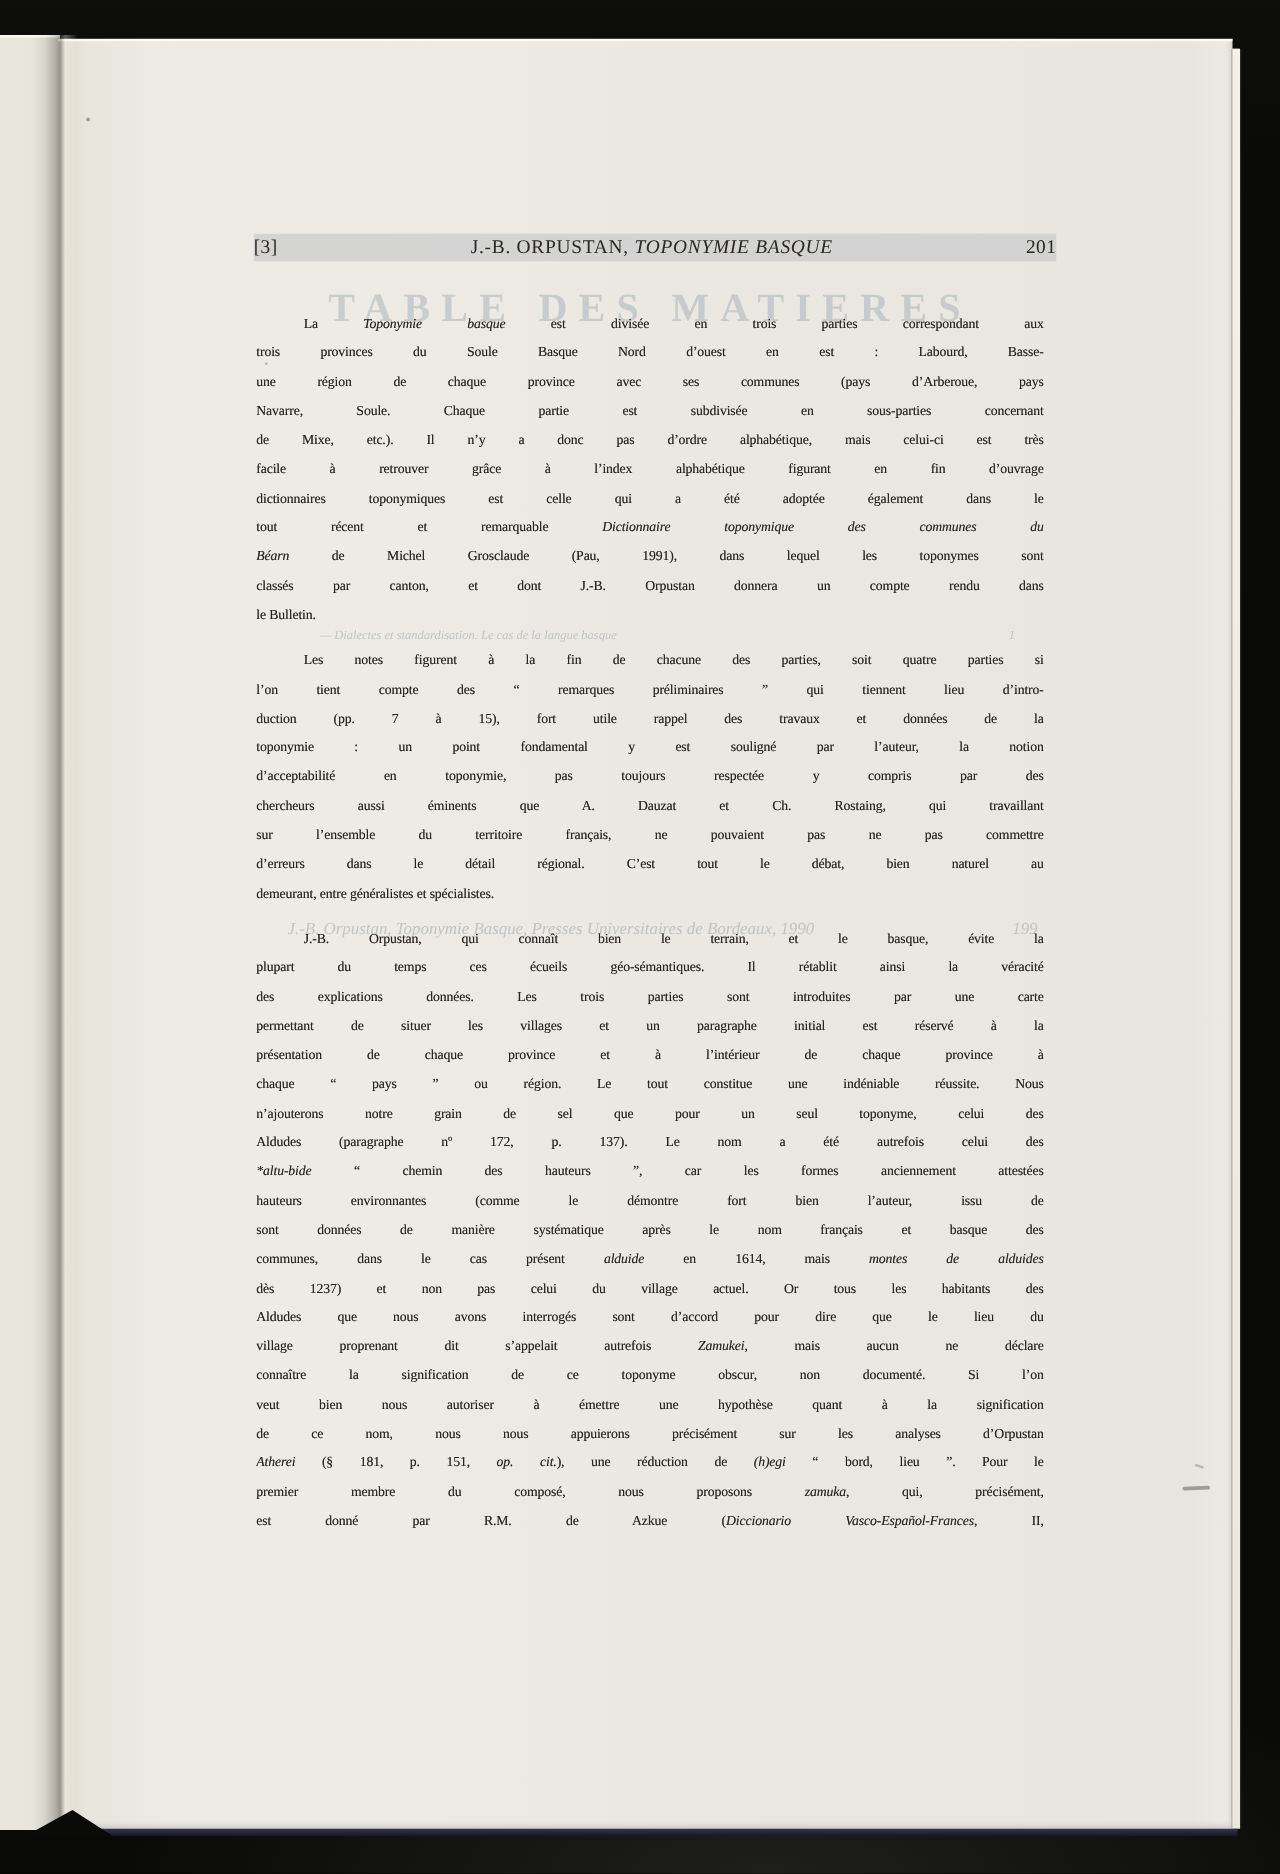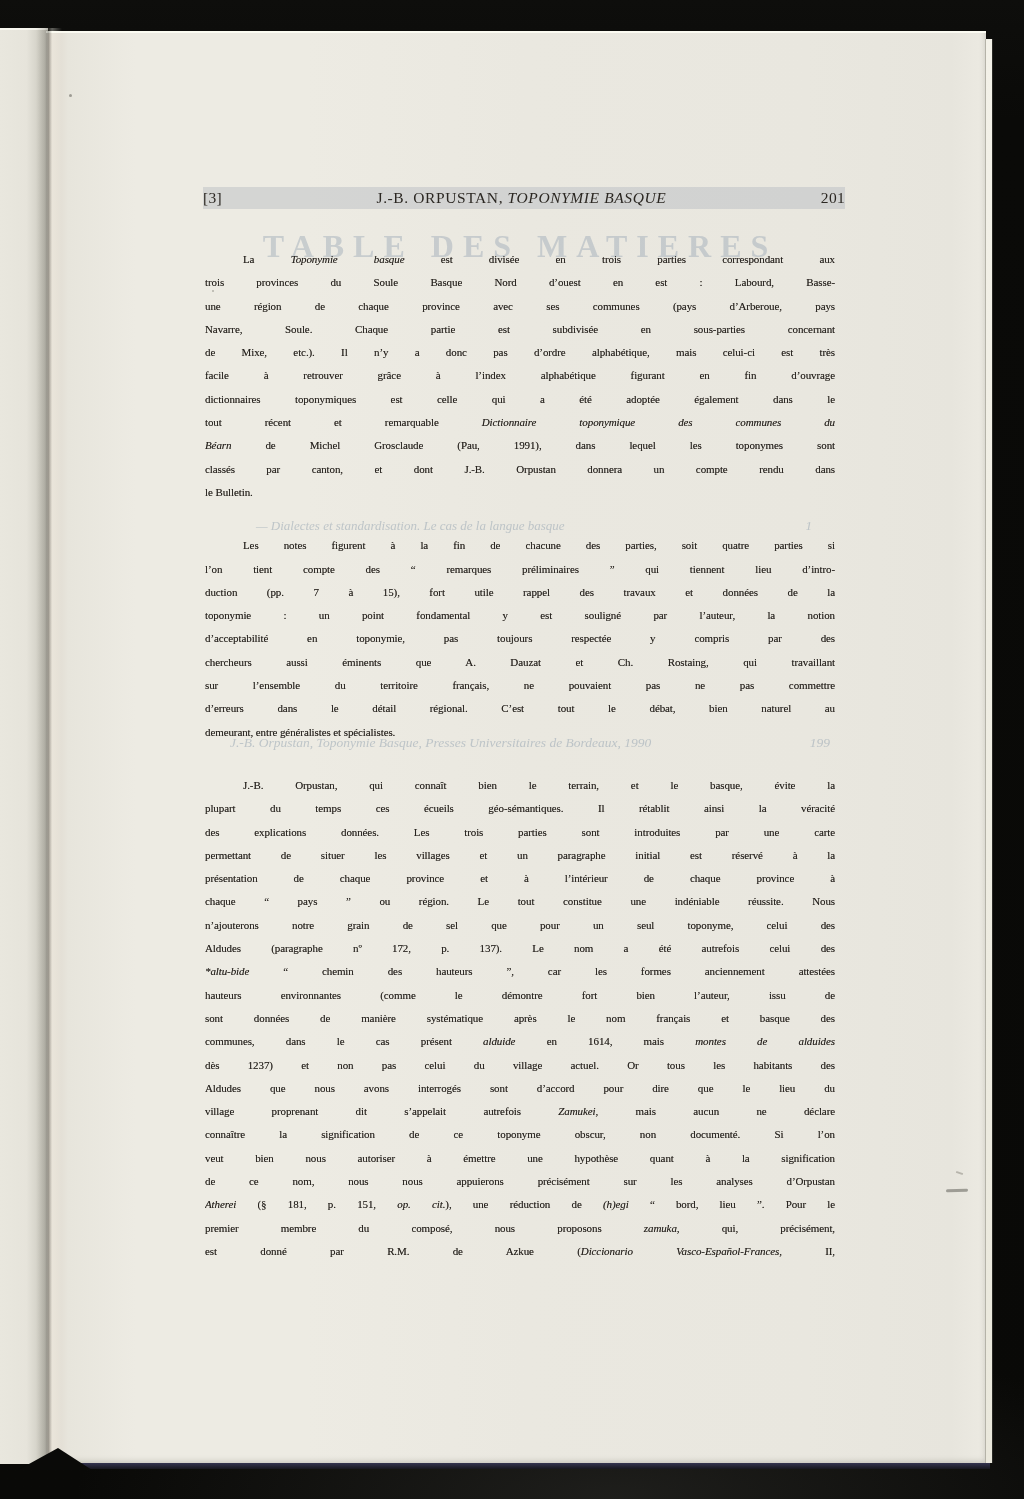--- a/index.html
+++ b/index.html
@@ -27,26 +27,26 @@
   .hdr-band{position:absolute;left:203px;top:187px;width:642px;height:22px;
     background:rgba(183,188,194,0.48);display:flex;align-items:center;justify-content:space-between;
     color:#2b2722;font-size:15.5px;letter-spacing:0.3px;}
   .hdr-band .c{flex:1;text-align:center;letter-spacing:0.6px;}
   
   .ghost-title{position:absolute;left:205px;top:228px;width:630px;text-align:center;
     font-size:32px;font-weight:600;letter-spacing:9px;color:rgba(158,171,184,0.48);
     filter:blur(0.6px);white-space:nowrap;}
   .ghost-line{position:absolute;display:flex;justify-content:space-between;
     font-style:italic;color:rgba(152,165,178,0.55);filter:blur(0.4px);white-space:nowrap;}
-  .gl-a{left:256px;top:503px;width:556px;font-size:13px;margin-top:15px;}
+  .gl-a{left:256px;top:503px;width:556px;font-size:10px;}
   .gl-b{left:230px;top:735px;width:600px;font-size:13.5px;}
   
   .textcol{position:absolute;left:205px;top:248px;width:630px;color:#282420;
     font-size:11px;letter-spacing:-0.1px;text-shadow:0 0 0.4px rgba(42,37,30,0.55);}
-  .para + .para{margin-top:30px;}
+  .para + .para{margin-top:13px;}
   .line{height:23.3px;line-height:23.3px;overflow:hidden;white-space:nowrap;}
   .line.just{white-space:normal;text-align:justify;text-align-last:justify;}
   .line.indent{padding-left:38px;}
   .it{font-style:italic;}
   
   .pencil-dash{position:absolute;left:946px;top:1189px;width:22px;height:3px;background:#918f88;
     transform:rotate(-2deg);border-radius:2px;opacity:0.85;}
   .pencil-tick{position:absolute;left:956px;top:1172px;width:7px;height:2px;background:#a39f97;
     transform:rotate(18deg);opacity:0.7;}
   .speck{position:absolute;left:69px;top:94px;width:3px;height:3px;background:#6b6962;border-radius:50%;opacity:0.6;}

